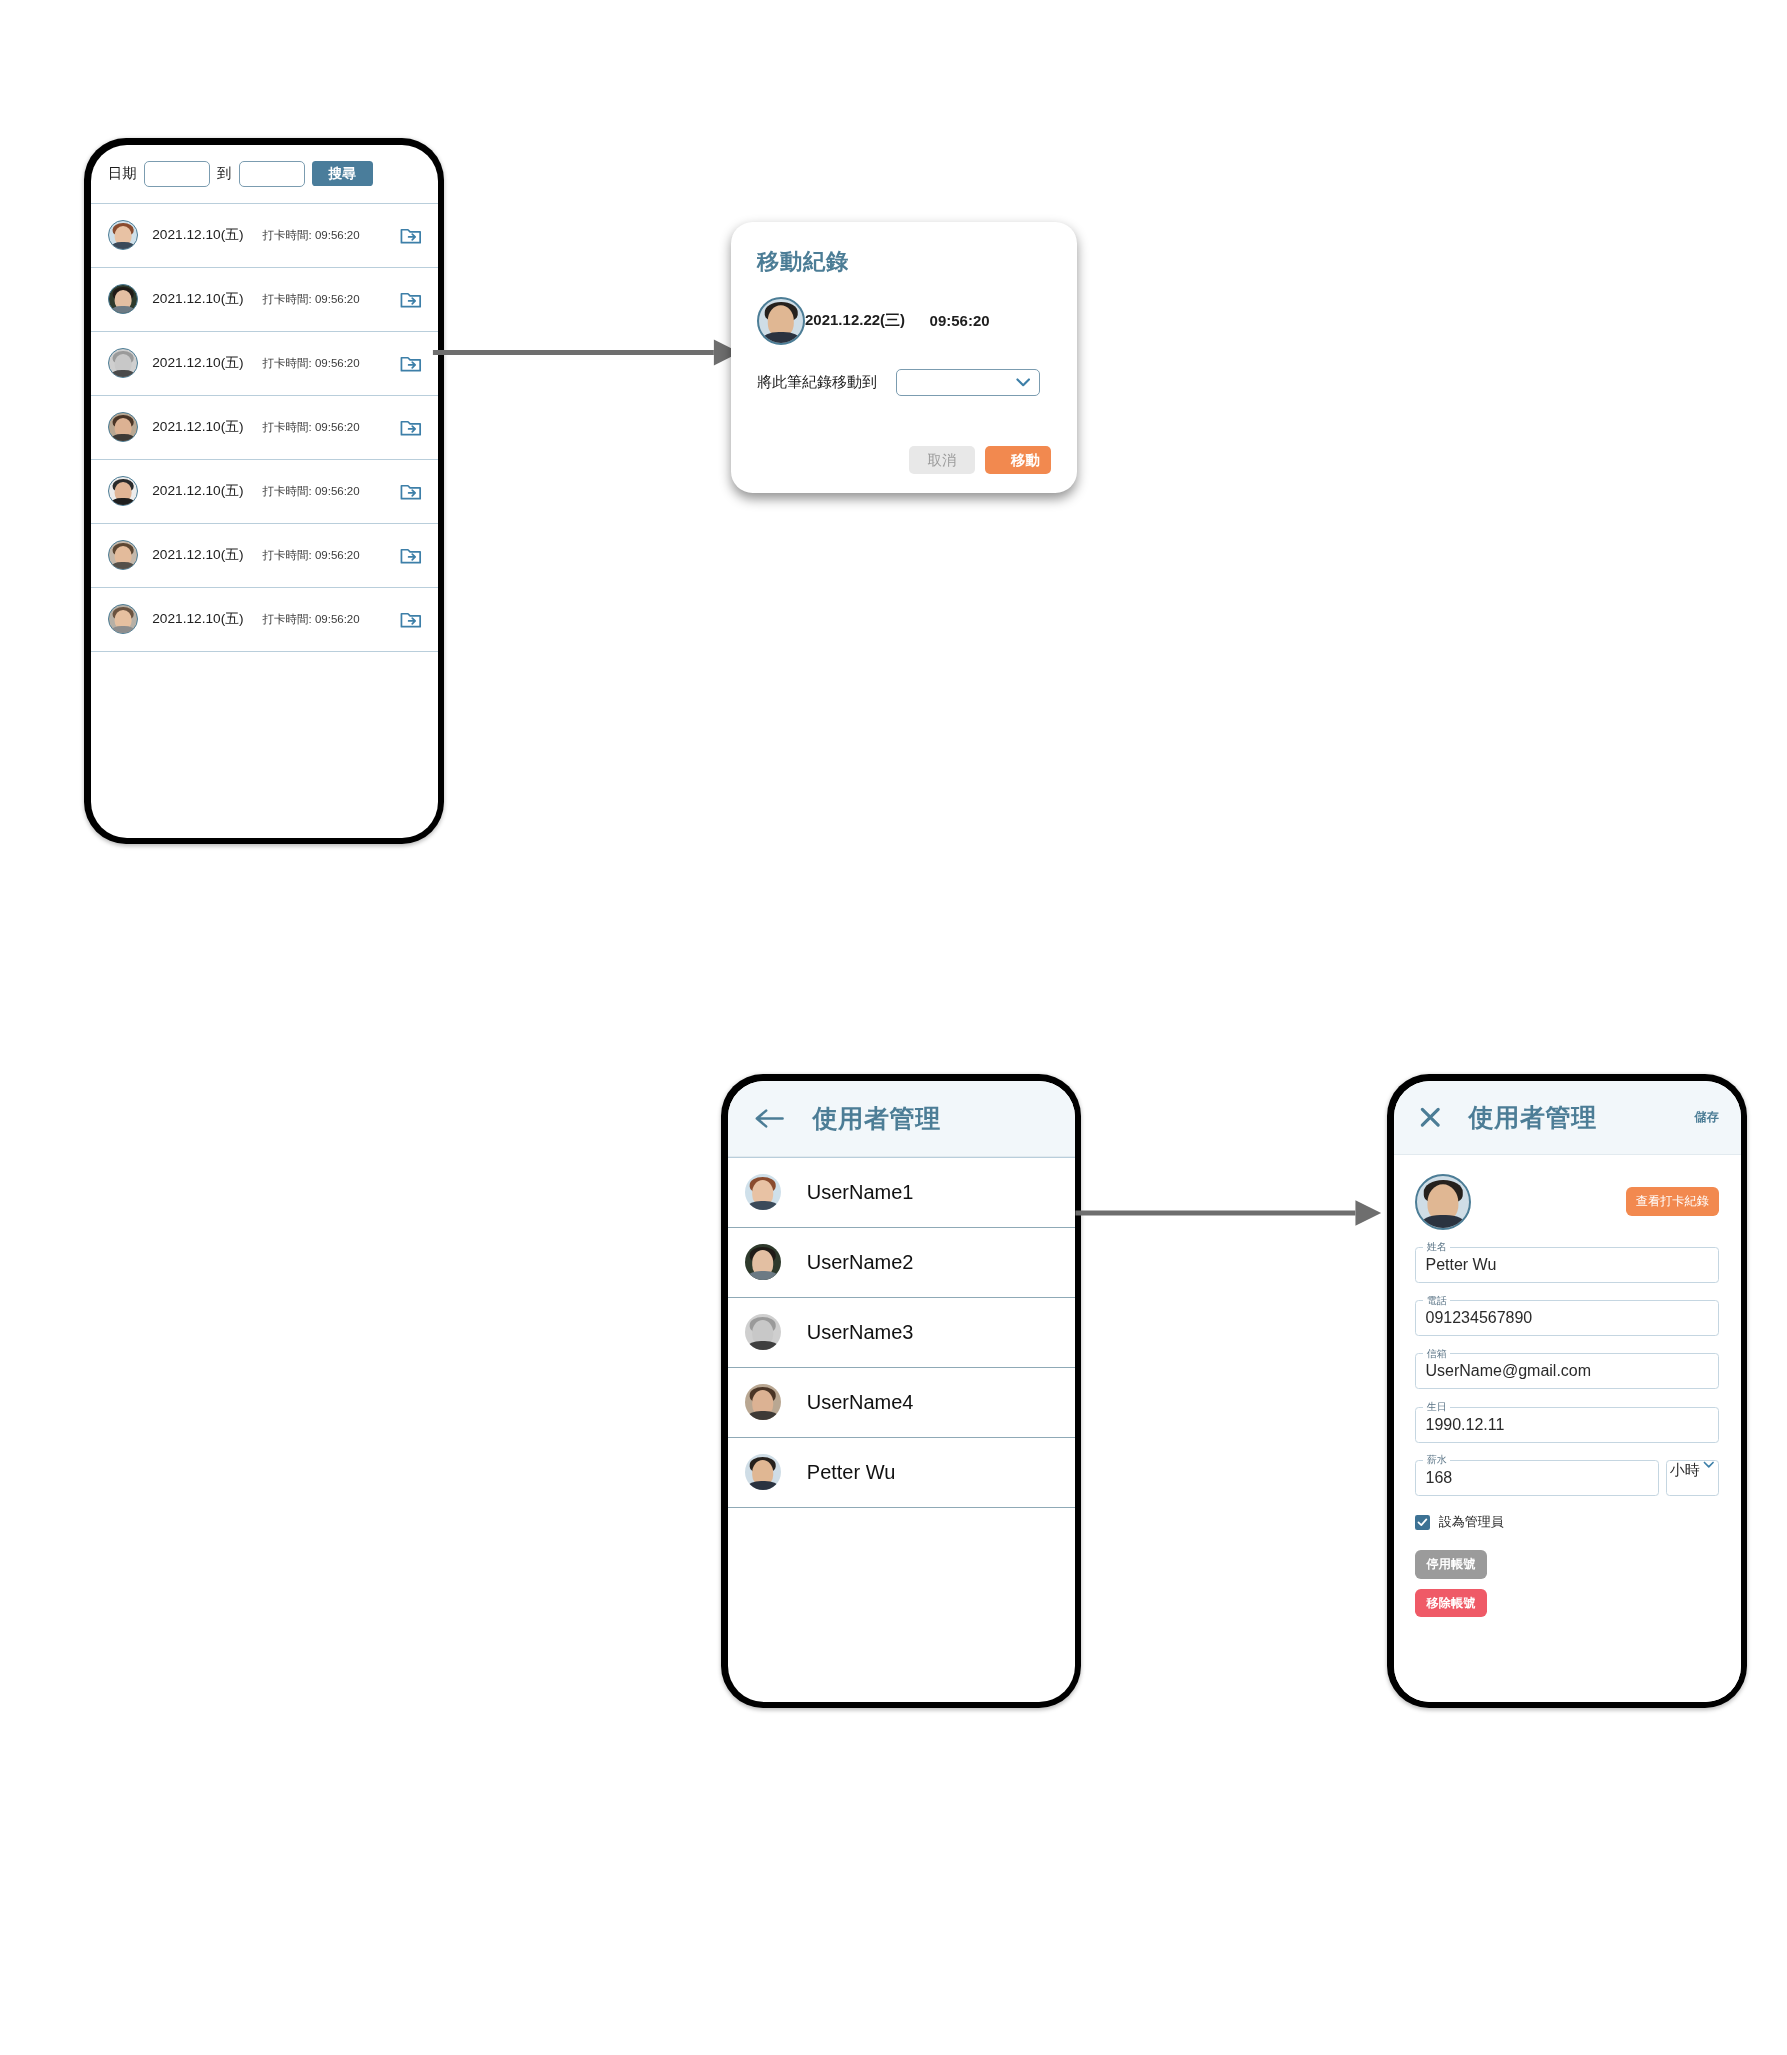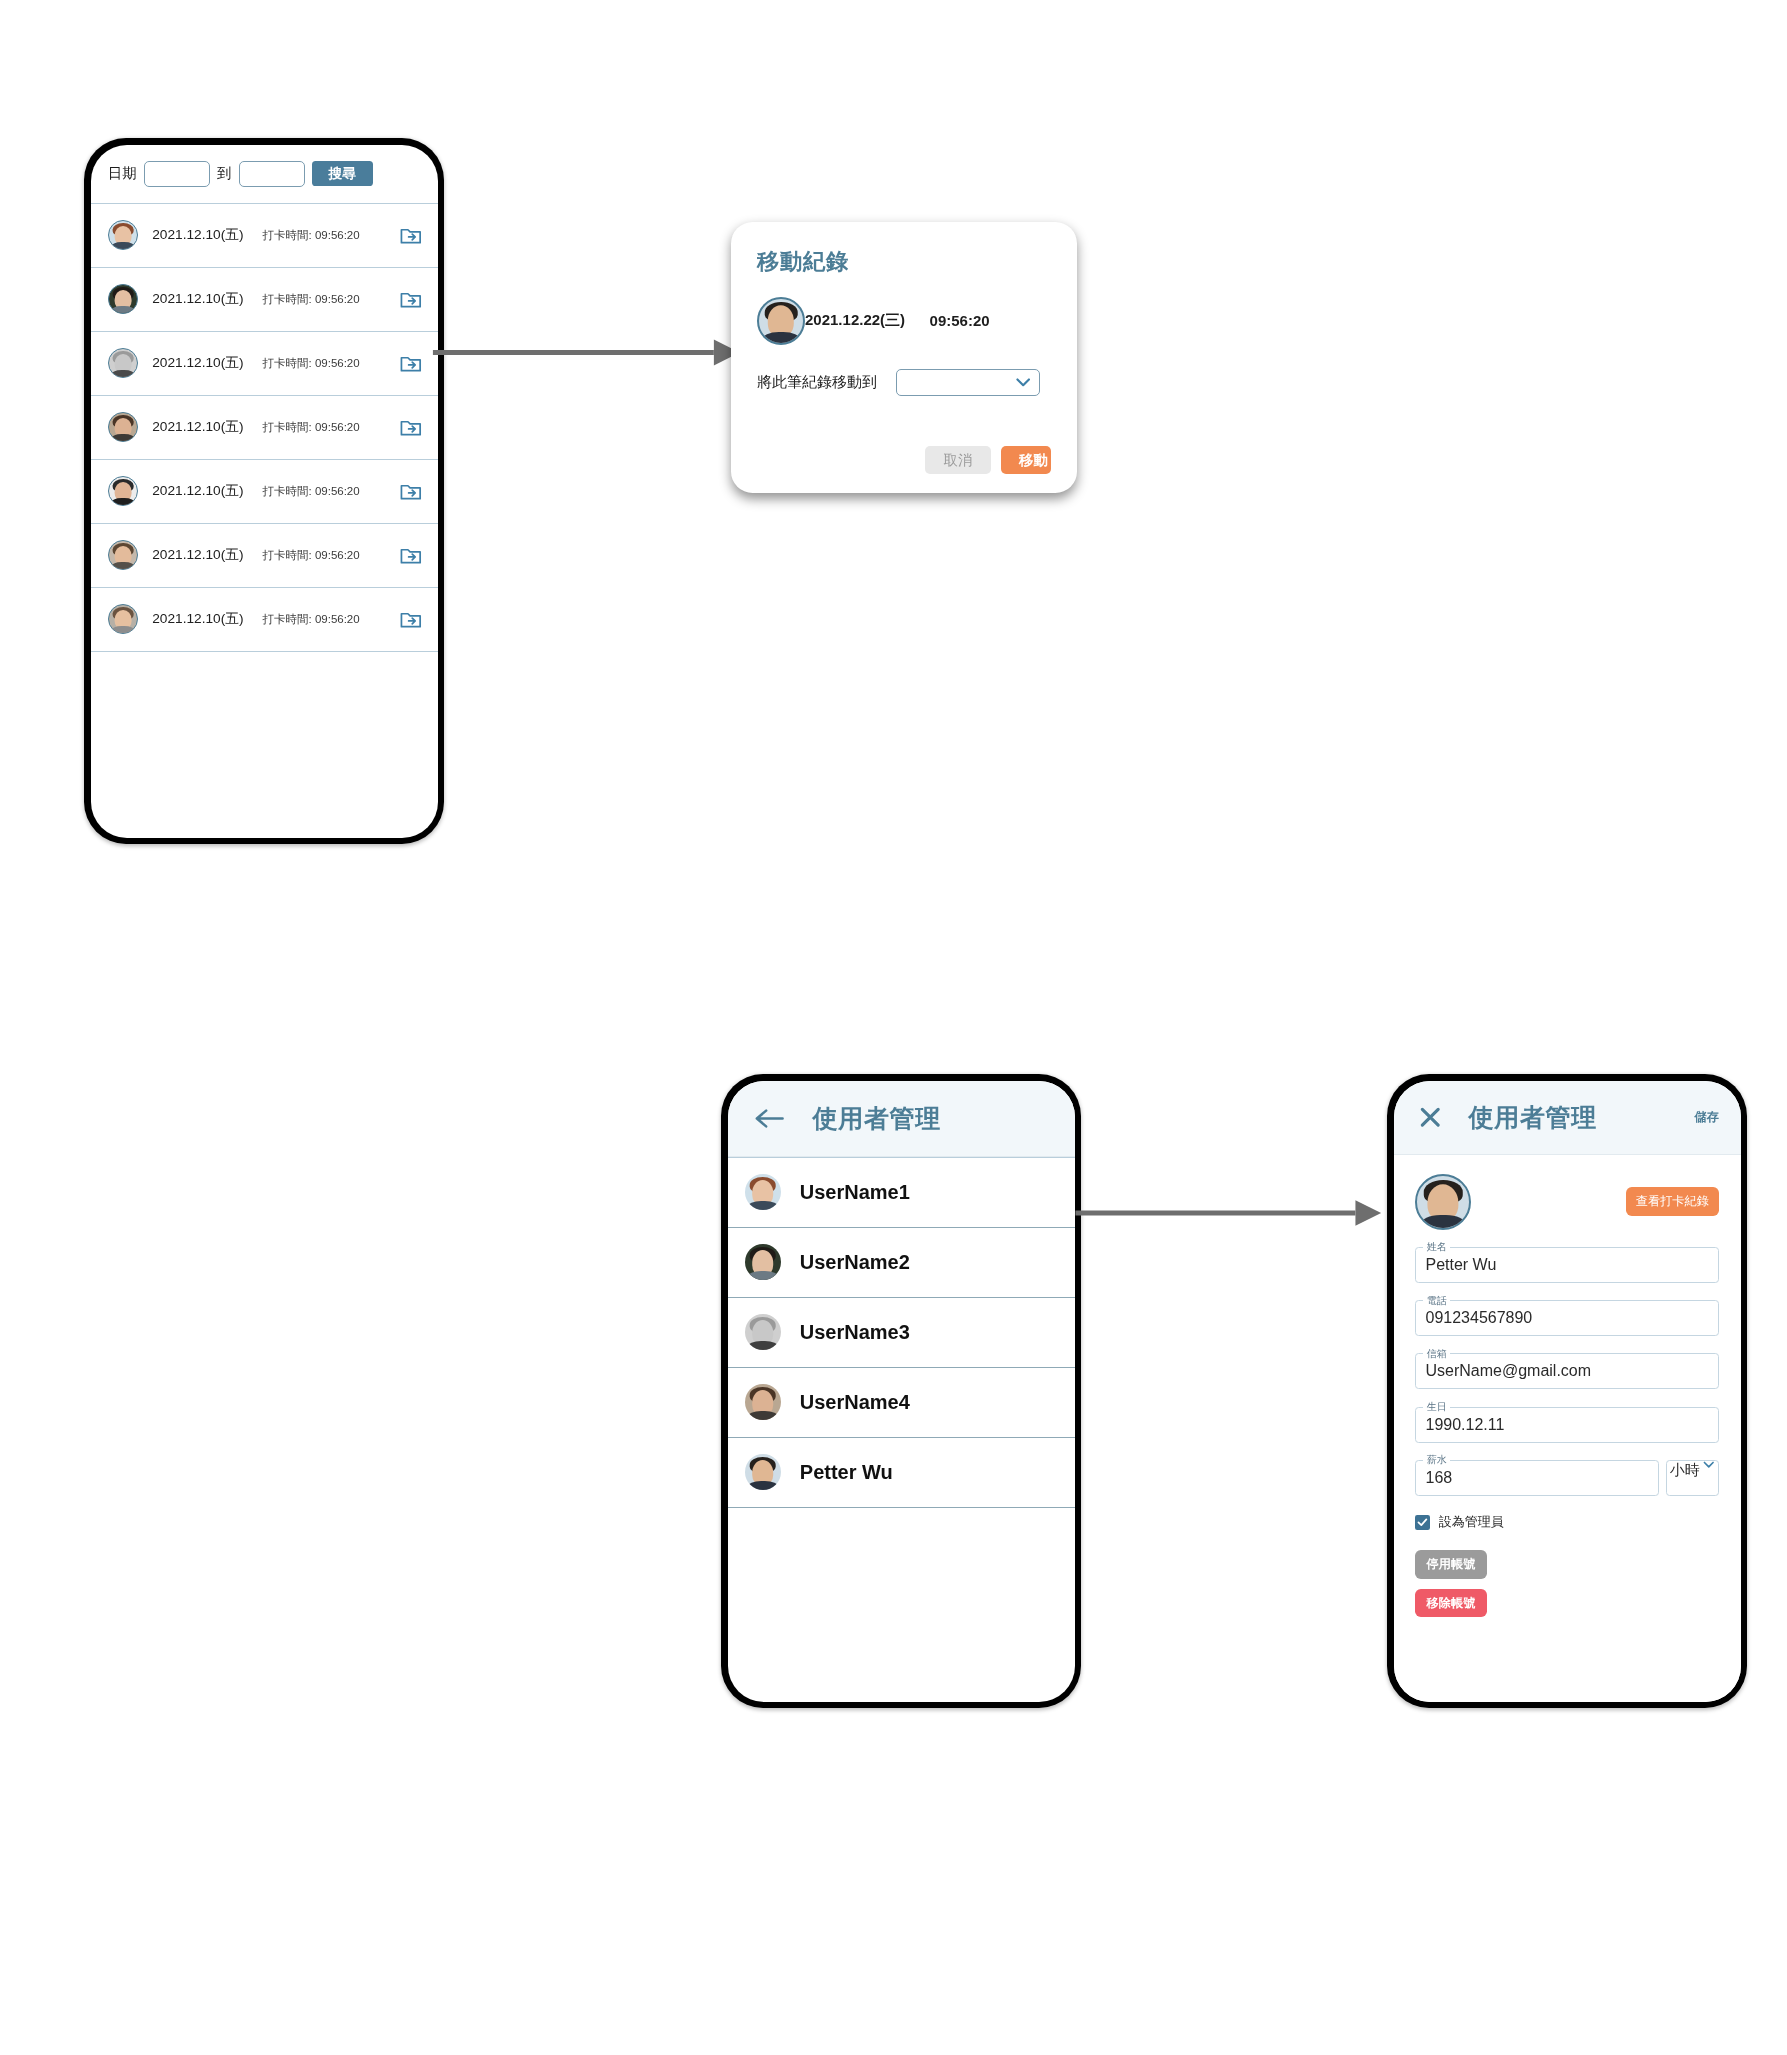--- a/index.html
+++ b/index.html
@@ -157,39 +157,39 @@
   .btn-cancel {
     background: #e8e8e8; color: #9b9b9b;
     border: none; border-radius: 5px;
     width: 66px; height: 28px;
     font-size: 14.4px; font-family: inherit;
     cursor: pointer;
   }
   .btn-move {
     background: #f2894f; color: #ffffff;
     border: none; border-radius: 5px;
-    width: 50px; height: 28px;
+    width: 66px; height: 28px;
     font-size: 14.4px; font-weight: bold; font-family: inherit;
     cursor: pointer;
     padding-left: 15px;
   }
 
   
   #phone-users { left: 721px; top: 1074px; width: 360px; height: 634px; }
   #phone-users .app-header { height: 76px; padding: 0 0 0 26px; }
   #phone-users .hdr-title { font-size: 25px; margin-left: 29px; }
   .user-list { flex: 1 1 auto; border-top: 0.7px solid #b9cedb; }
   .user-row {
     display: flex; align-items: center;
     height: 70px;
     padding: 0 16px 0 17.3px;
     border-bottom: 0.7px solid #8fa9b6;
     background: #fff;
   }
-  .user-name { font-size: 20px; font-weight: bold; color: #111111; margin-left: 19px; }
+  .user-name { font-size: 20px; font-weight: normal; color: #111111; margin-left: 26px; }
 
   
   #phone-detail { left: 1387px; top: 1074px; width: 360px; height: 634px; }
   #phone-detail .app-header { height: 74px; padding: 0 21.6px 0 24.5px; }
   #phone-detail .hdr-title { font-size: 25px; margin-left: 26px; }
   #phone-detail .hdr-action { font-size: 12.2px; }
 
   .detail-body { flex: 1 1 auto; padding: 19px 21.6px 0 21.6px; background: #fff; }
   .detail-top { display: flex; align-items: center; }
   .btn-punch {

